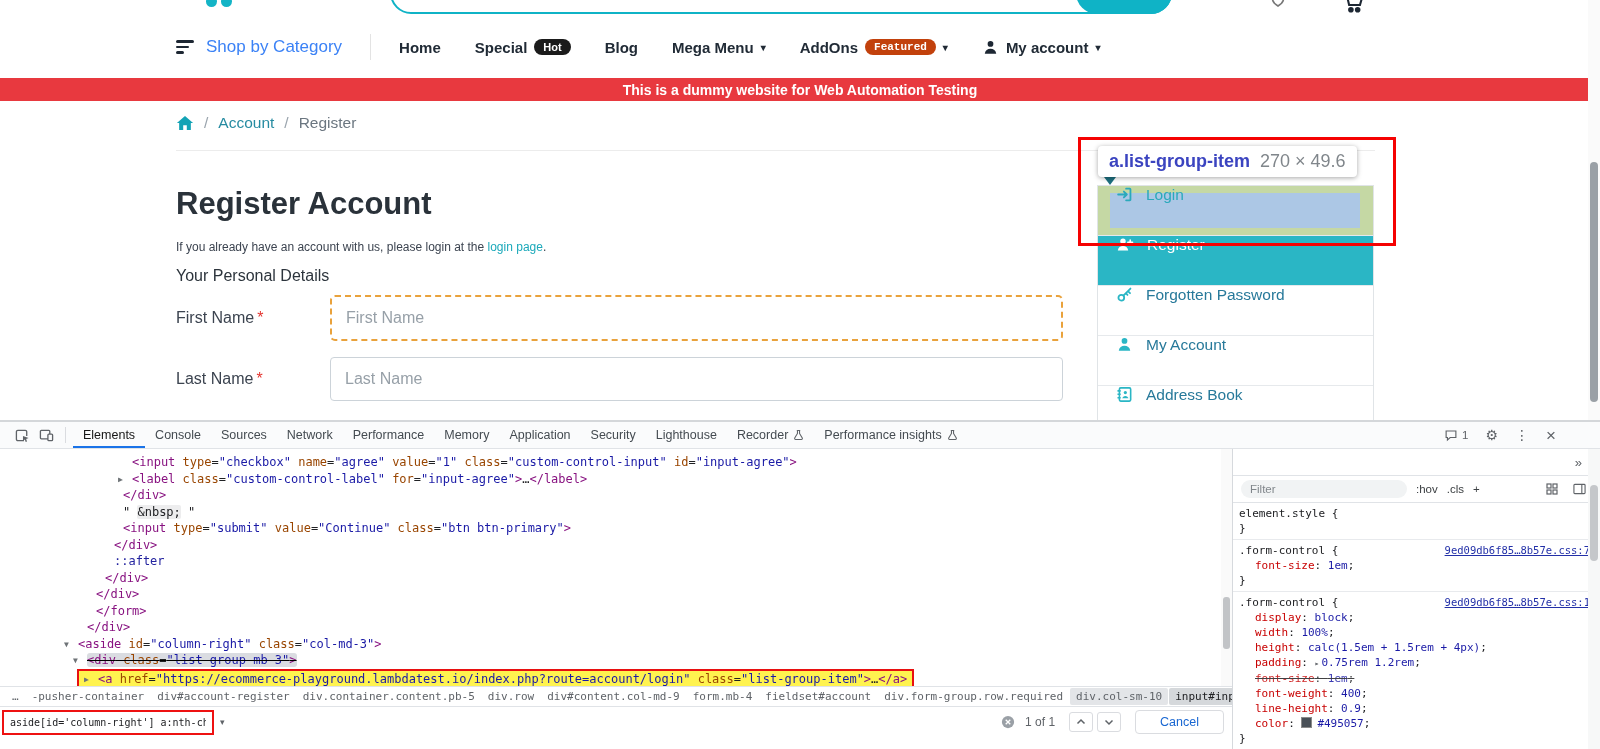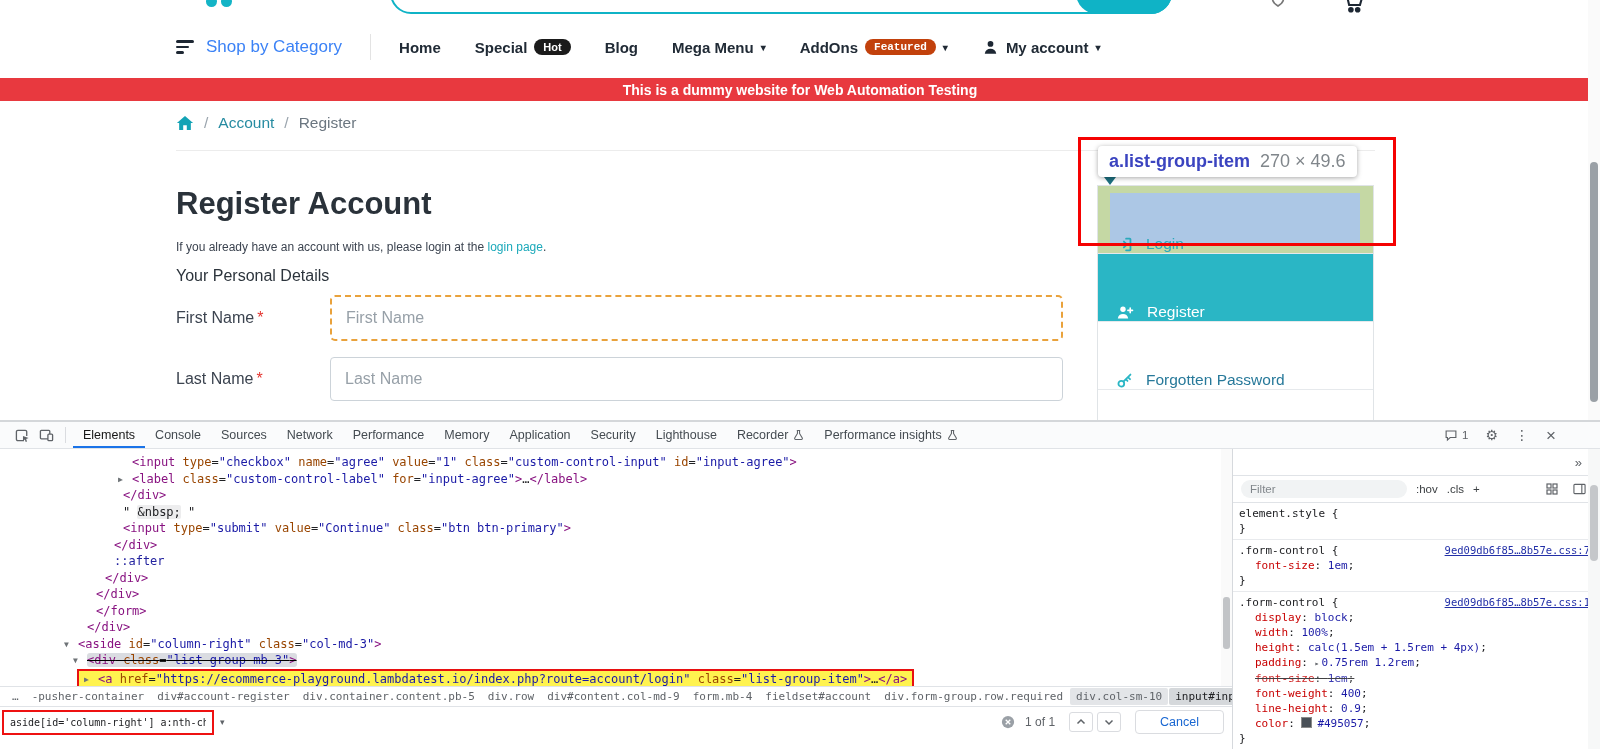--- a/index.html
+++ b/index.html
@@ -44,21 +44,21 @@
 
   .f-label{position:absolute;left:176px;font-size:16px;color:#3c4450}
   .fl1{top:309px}.fl2{top:370px}
   .req{color:#e3342f;margin-left:3px}
   .f-input{position:absolute;left:330px;width:733px;font-size:16px;color:#444;padding:0 14px;background:#fff;outline:none;font-family:"Liberation Sans",sans-serif;box-sizing:border-box}
   .f-input::placeholder{color:#97a0a8}
   #input-first{top:295px;height:46px;border:2px dashed #e9a23c;border-radius:5px}
   #input-last{top:357px;height:44px;border:1px solid #ccd3d9;border-radius:4px}
 
   .account-list{position:absolute;left:1097px;top:185px;width:277px;background:#fff;border:1px solid #e0e4e7;box-sizing:border-box}
-  .acc-item{height:67px;display:flex;align-items:flex-end;gap:13px;padding-left:18px;font-size:15.5px;color:#27799a;border-top:1px solid #e6e9ec;position:relative;cursor:pointer;background:#fff}
+  .acc-item{height:49px;display:flex;align-items:flex-start;gap:13px;padding-left:18px;font-size:15.5px;color:#27799a;border-top:1px solid #e6e9ec;position:relative;cursor:pointer;background:#fff}
   .acc-item:first-child{border-top:none}
   .acc-item .icon-wrap{color:#2ab6c5}
   .acc-item.active{background:#2ab6c5;color:#fff}
   .acc-item.active .icon-wrap{color:#fff}
   .acc-item.inspected{background:#c5d8a4}
   .inspect-box{position:absolute;left:12px;right:13px;top:7px;bottom:7px;background:#a9c6ea;opacity:.92}
   .acc-item.inspected .lbl,.acc-item.inspected .icon-wrap{position:relative;z-index:2;color:#2aa9bb}
 
   .inspect-tooltip{position:absolute;left:1098px;top:146px;height:31px;background:#fff;border-radius:4px;box-shadow:0 1px 5px rgba(0,0,0,.35);display:flex;align-items:center;gap:10px;padding:0 11px;z-index:60;font-size:18px}
   .tt-sel{color:#3b44c0;font-weight:700}

